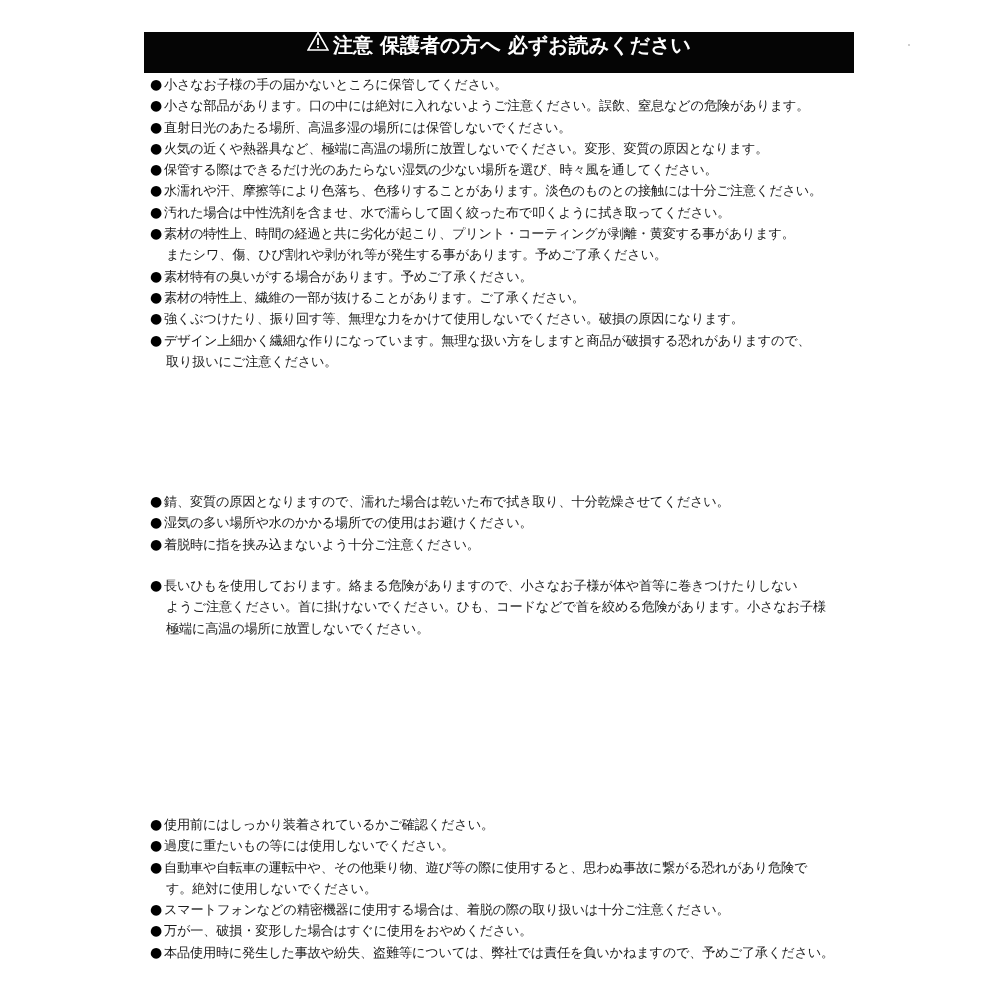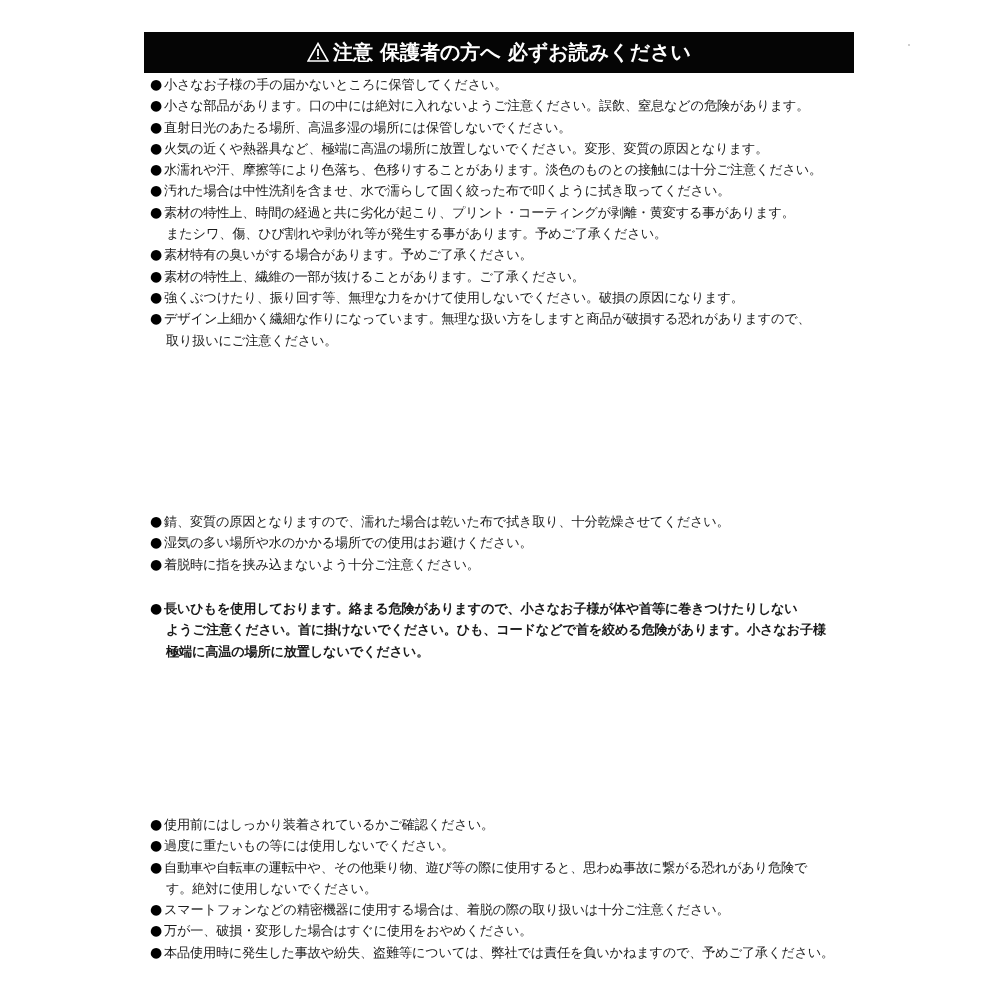--- a/index.html
+++ b/index.html
@@ -16,21 +16,20 @@
       color: #1a1a1a;
     }
     .header-bar {
       position: absolute;
       left: 144px;
       top: 32px;
       width: 710px;
       height: 41px;
       background: #050505;
       display: flex;
-      align-items: center;
       justify-content: center;
       color: #ffffff;
       font-size: 20px;
       font-weight: bold;
       letter-spacing: 0px;
     }
     .header-bar .warn-icon {
       display: inline-block;
       width: 22px;
       height: 20px;
@@ -83,38 +82,39 @@
   <span>注意 保護者の方へ 必ずお読みください</span>
 </div>
 
 <div class="dot-mark"></div>
 
 <div class="section" style="top:75px;">
   <div class="line"><span class="bullet">●</span><span>小さなお子様の手の届かないところに保管してください。</span></div>
   <div class="line"><span class="bullet">●</span><span>小さな部品があります。口の中には絶対に入れないようご注意ください。誤飲、窒息などの危険があります。</span></div>
   <div class="line"><span class="bullet">●</span><span>直射日光のあたる場所、高温多湿の場所には保管しないでください。</span></div>
   <div class="line"><span class="bullet">●</span><span>火気の近くや熱器具など、極端に高温の場所に放置しないでください。変形、変質の原因となります。</span></div>
+  <div class="line"><span class="bullet">●</span><span>保管する際はできるだけ光のあたらない湿気の少ない場所を選び、時々風を通してください。</span></div>
   <div class="line"><span class="bullet">●</span><span>水濡れや汗、摩擦等により色落ち、色移りすることがあります。淡色のものとの接触には十分ご注意ください。</span></div>
   <div class="line"><span class="bullet">●</span><span>汚れた場合は中性洗剤を含ませ、水で濡らして固く絞った布で叩くように拭き取ってください。</span></div>
   <div class="line"><span class="bullet">●</span><span>素材の特性上、時間の経過と共に劣化が起こり、プリント・コーティングが剥離・黄変する事があります。</span></div>
   <div class="line indent"><span>またシワ、傷、ひび割れや剥がれ等が発生する事があります。予めご了承ください。</span></div>
   <div class="line"><span class="bullet">●</span><span>素材特有の臭いがする場合があります。予めご了承ください。</span></div>
   <div class="line"><span class="bullet">●</span><span>素材の特性上、繊維の一部が抜けることがあります。ご了承ください。</span></div>
   <div class="line"><span class="bullet">●</span><span>強くぶつけたり、振り回す等、無理な力をかけて使用しないでください。破損の原因になります。</span></div>
   <div class="line"><span class="bullet">●</span><span>デザイン上細かく繊細な作りになっています。無理な扱い方をしますと商品が破損する恐れがありますので、</span></div>
   <div class="line indent"><span>取り扱いにご注意ください。</span></div>
 </div>
 
-<div class="section" style="top:512px;">
+<div class="section" style="top:492px;">
   <div class="line"><span class="bullet">●</span><span>錆、変質の原因となりますので、濡れた場合は乾いた布で拭き取り、十分乾燥させてください。</span></div>
   <div class="line"><span class="bullet">●</span><span>湿気の多い場所や水のかかる場所での使用はお避けください。</span></div>
   <div class="line"><span class="bullet">●</span><span>着脱時に指を挟み込まないよう十分ご注意ください。</span></div>
 </div>
 
-<div class="section" style="top:599px;font-weight:bold;">
+<div class="section" style="top:576px;">
   <div class="line"><span class="bullet">●</span><span>長いひもを使用しております。絡まる危険がありますので、小さなお子様が体や首等に巻きつけたりしない</span></div>
   <div class="line indent"><span>ようご注意ください。首に掛けないでください。ひも、コードなどで首を絞める危険があります。小さなお子様</span></div>
   <div class="line indent"><span>極端に高温の場所に放置しないでください。</span></div>
 </div>
 
 <div class="section" style="top:815px;">
   <div class="line"><span class="bullet">●</span><span>使用前にはしっかり装着されているかご確認ください。</span></div>
   <div class="line"><span class="bullet">●</span><span>過度に重たいもの等には使用しないでください。</span></div>
   <div class="line"><span class="bullet">●</span><span>自動車や自転車の運転中や、その他乗り物、遊び等の際に使用すると、思わぬ事故に繋がる恐れがあり危険で</span></div>
   <div class="line indent"><span>す。絶対に使用しないでください。</span></div>

